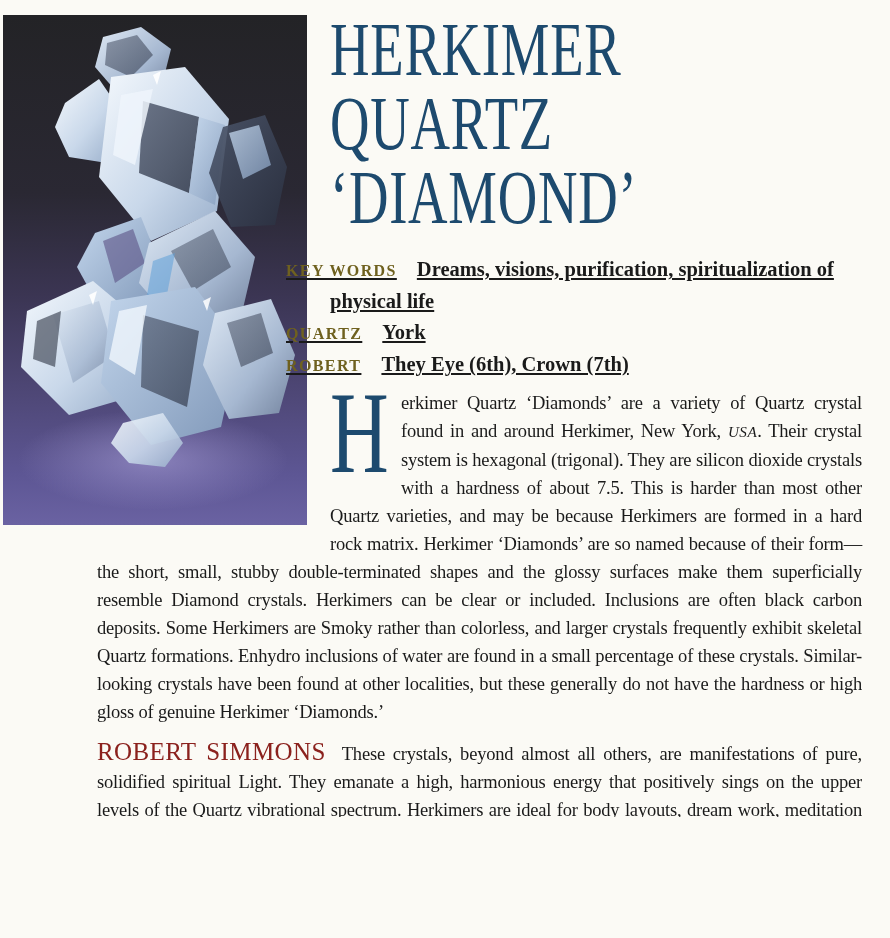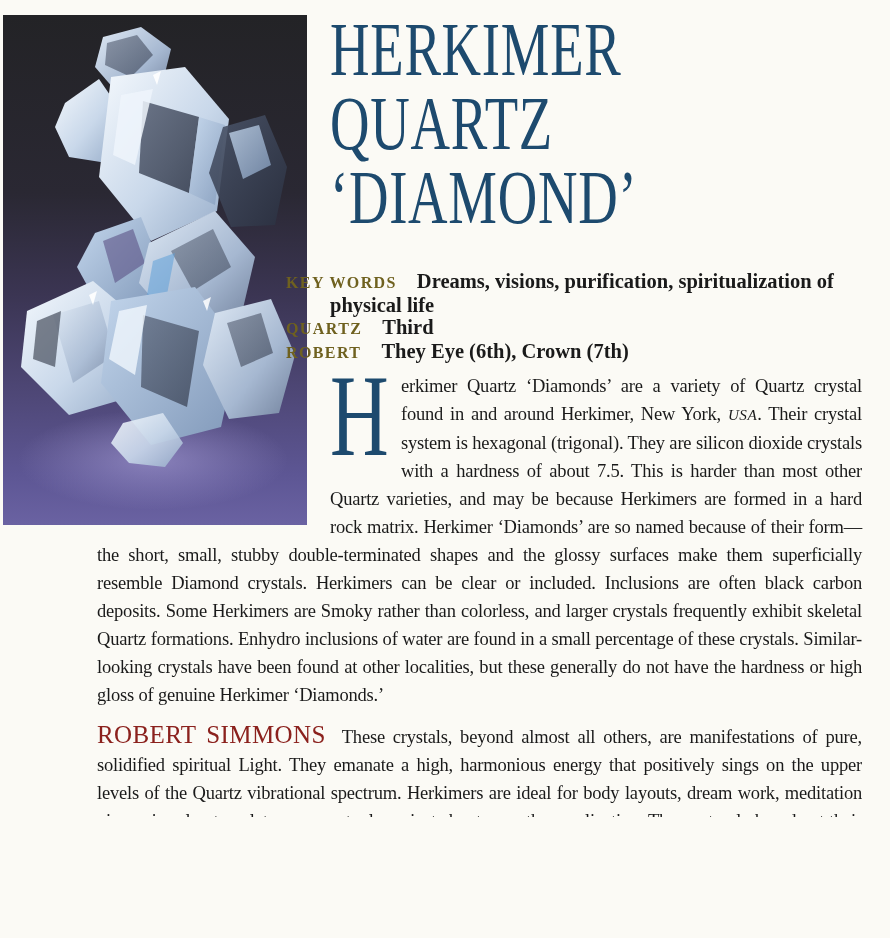--- a/index.html
+++ b/index.html
@@ -25,21 +25,21 @@
   .title-line{height:74px;line-height:74px;white-space:nowrap;}
   .condense{
     display:inline-block;
     font-size:76px;
     font-weight:400;
     letter-spacing:1px;
     transform:scaleX(0.72);
     transform-origin:0 50%;
   }
   
-  .props{margin-top:36px;font-weight:bold;font-size:20.5px;line-height:22px;}
+  .props{margin-top:20px;font-weight:bold;font-size:20.5px;line-height:31px;text-decoration:underline;}
   .prop{padding-left:44px;text-indent:-44px;}
   .prop-label{
     font-size:16px;
     letter-spacing:1.4px;
     color:var(--label_olive,#6f611f);
     margin-right:20px;
   }
   
   .body-text{
     font-size:18.5px;
@@ -156,21 +156,21 @@
     <div class="title-line"><span class="condense">HERKIMER</span></div>
     <div class="title-line"><span class="condense">QUARTZ</span></div>
     <div class="title-line"><span class="condense">‘DIAMOND’</span></div>
   </div>
 
   <div class="props">
     <div class="prop">
       <span class="prop-label">KEY WORDS</span><span class="prop-value">Dreams, visions, purification, spiritualization of physical life</span>
     </div>
     <div class="prop">
-      <span class="prop-label">QUARTZ</span><span class="prop-value">Third</span>
+      <span class="prop-label">QUARTZ</span><span class="prop-value">York</span>
     </div>
     <div class="prop">
       <span class="prop-label">ROBERT</span><span class="prop-value">They Eye (6th), Crown (7th)</span>
     </div>
   </div>
 
   <p class="body-text intro"><span class="dropcap">H</span><span>erkimer Quartz ‘Diamonds’ are a variety of Quartz crystal found in and around Herkimer, New York, </span><span class="smallcaps">USA</span><span>. Their crystal system is hexagonal (trigonal). They are silicon dioxide crystals with a hardness of about 7.5. This is harder than most other Quartz varieties, and may be because Herkimers are formed in a hard rock matrix. Herkimer ‘Diamonds’ are so named because of their form—the short, small, stubby double-terminated shapes and the glossy surfaces make them superficially resemble Diamond crystals. Herkimers can be clear or included. Inclusions are often black carbon deposits. Some Herkimers are Smoky rather than colorless, and larger crystals frequently exhibit skeletal Quartz formations. Enhydro inclusions of water are found in a small percentage of these crystals. Similar-looking crystals have been found at other localities, but these generally do not have the hardness or high gloss of genuine Herkimer ‘Diamonds.’</span></p>
 
   <p class="body-text author-para"><span class="author-name">ROBERT SIMMONS</span><span>These crystals, beyond almost all others, are manifestations of pure, solidified spiritual Light. They emanate a high, harmonious energy that positively sings on the upper levels of the Quartz vibrational spectrum. Herkimers are ideal for body layouts, dream work, meditation pieces, jewelry, templates, energy tools, or just about any other application. They not only broadcast their own energies—they can also pick up and magnify the frequencies of other stones. This can be of great help when one is using a tiny specimen, such as a small Herderite, or a ‘soft-energy’ stone such as Morganite. In the first case, the Herkimer can make a small stone feel as strong as a larger one, and in the second case, it can strengthen the</span></p>
 

